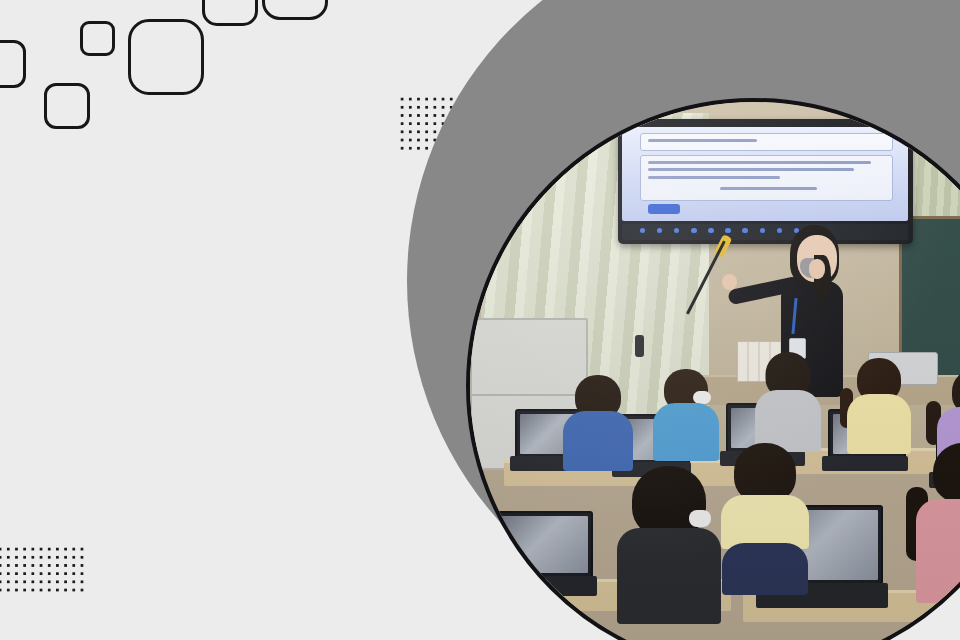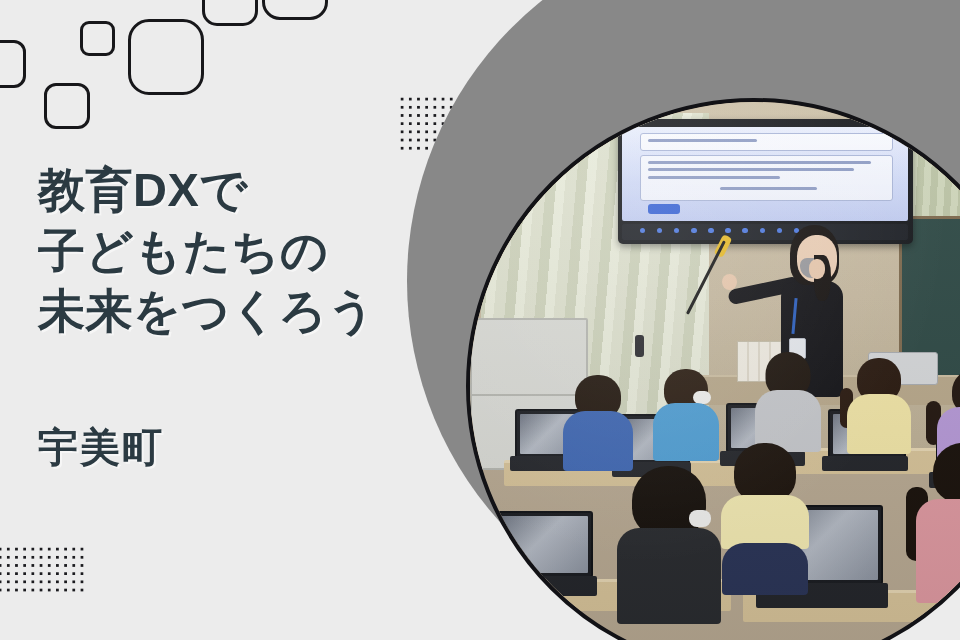--- a/index.html
+++ b/index.html
@@ -462,19 +462,15 @@
 
           <div class="s-body" style="top:56px;width:96px;height:104px;background:#e09aa2;"></div>
         </div>
 
       </div>
       <div class="photo-grade"></div>
     </div>
   </div>
 
   <div class="text-block">
-    <h1 class="headline">教育DXで
-子どもたちの
-未来をつくろう</h1>
-    <div class="subline">宇美町</div>
   </div>
 
 </div>
 
 </body></html>

